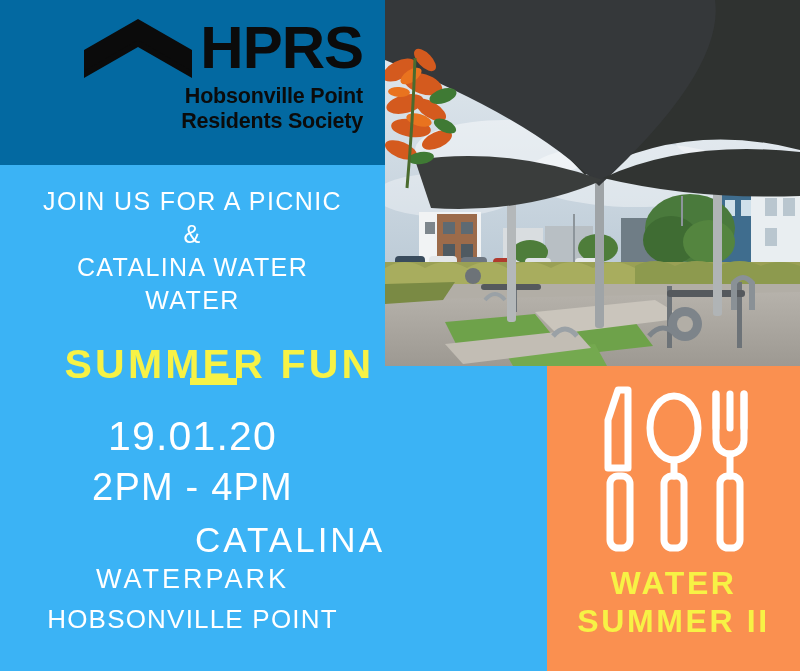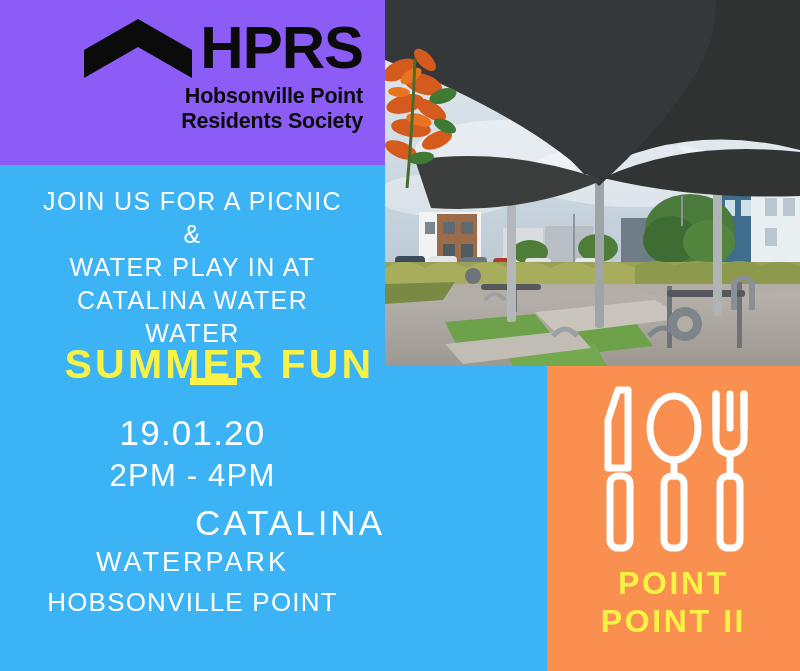--- a/index.html
+++ b/index.html
@@ -13,21 +13,21 @@
   #flyer {
     position:relative;
     width:800px; height:671px;
     background:#3bb3f5;
   }
 
   
   .logo-band {
     position:absolute; left:0; top:0;
     width:385px; height:165px;
-    background:#8b5cf6;
+    background:#0369a1;
   }
   .logo-row {
     position:absolute; left:0; top:13px;
     width:385px; height:70px;
     display:flex; align-items:center; justify-content:flex-end;
     padding-right:22px;
   }
   .chevron-mark {
     width:112px; height:62px; margin-right:6px; flex:none;
     display:block;
@@ -72,22 +72,22 @@
   }
   .rule {
     position:absolute; left:190px; top:213px;
     width:47px; height:7px; background:#f7f245;
   }
   .details {
     position:absolute; left:0; top:245px; width:385px;
     text-align:center; color:#ffffff;
   }
   .details .line { font-weight:300; line-height:1.30; }
-  .d-date    { font-size:35px; letter-spacing:1.2px; }
-  .d-time    { font-size:31px; letter-spacing:1.2px; }
+  .d-date    { font-size:41px; letter-spacing:1.2px; }
+  .d-time    { font-size:38px; letter-spacing:1.2px; }
   .d-venue1  { font-size:35px; letter-spacing:3px; margin-top:4px;text-align:right; }
   .d-venue2  { font-size:27px; letter-spacing:3px; }
   .d-place   { font-size:26px; letter-spacing:1.2px; margin-top:6px; }
 
   
   .badge {
     position:absolute; left:547px; top:366px;
     width:253px; height:305px;
     background:#fa9050;
   }
@@ -240,21 +240,20 @@
         <ellipse cx="36" cy="158" rx="13" ry="6" transform="rotate(-8 36 158)"></ellipse>
       </g>
       <path d="M30 58 Q28 120 22 188" stroke="#4a6b2e" stroke-width="3" fill="none"></path>
     </svg>
   </div>
 
   <div class="copy-col">
 
     <div class="intro">
       <div>JOIN US FOR A PICNIC &amp;</div>
-      <div>WATER PLAY IN AT</div>
       <div>CATALINA WATER WATER</div>
     </div>
 
     <div class="headline">SUMMER FUN</div>
 
     <div class="rule"></div>
 
     <div class="details">
       <div class="line d-date">19.01.20</div>
       <div class="line d-time">2PM - 4PM</div>
@@ -285,18 +284,18 @@
             <path d="M136 10 L136 44"></path>
             <path d="M150 10 L150 44"></path>
             <path d="M122 10 L122 56 a14 14 0 0 0 28 0 L150 10"></path>
             <path d="M136 70 L136 92"></path>
             <rect x="126" y="92" width="20" height="72" rx="8"></rect>
           </g>
         </g>
       </svg>
     </div>
     <div class="badge-text">
-      <div>POINT</div>
-      <div>POINT II</div>
+      <div>WATER</div>
+      <div>SUMMER II</div>
     </div>
   </div>
 
 </div>
 
 </body></html>

